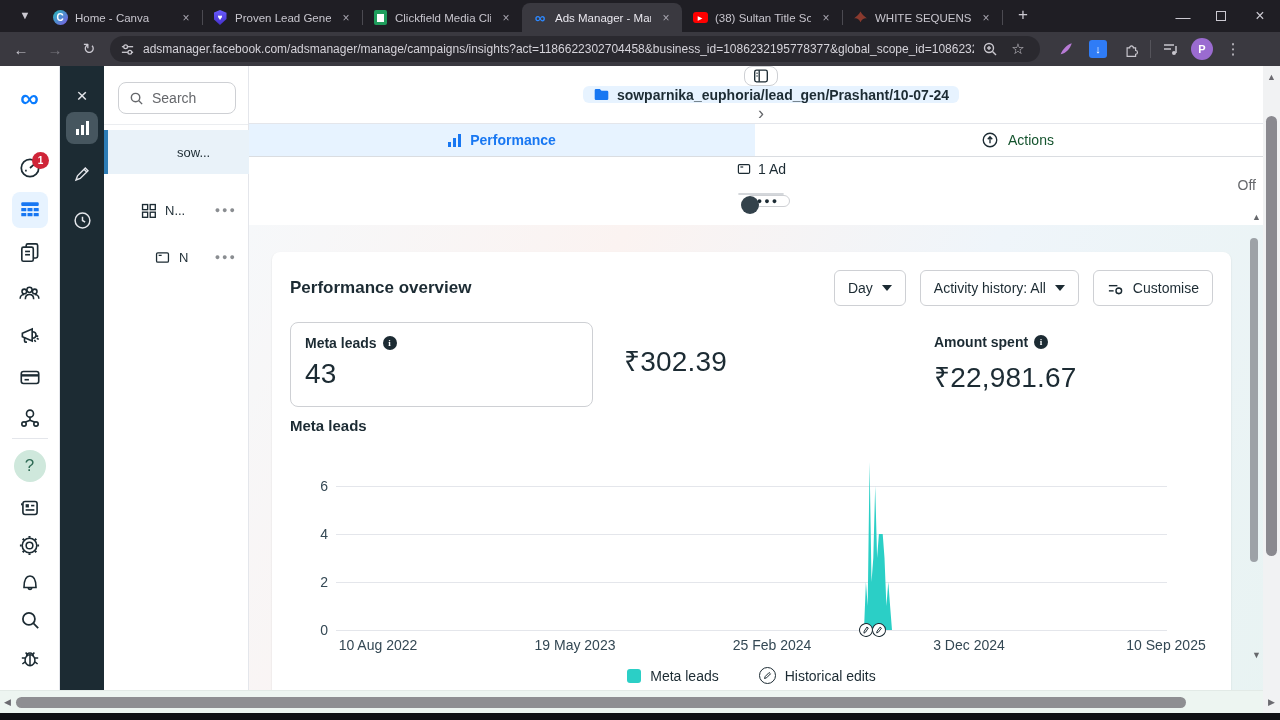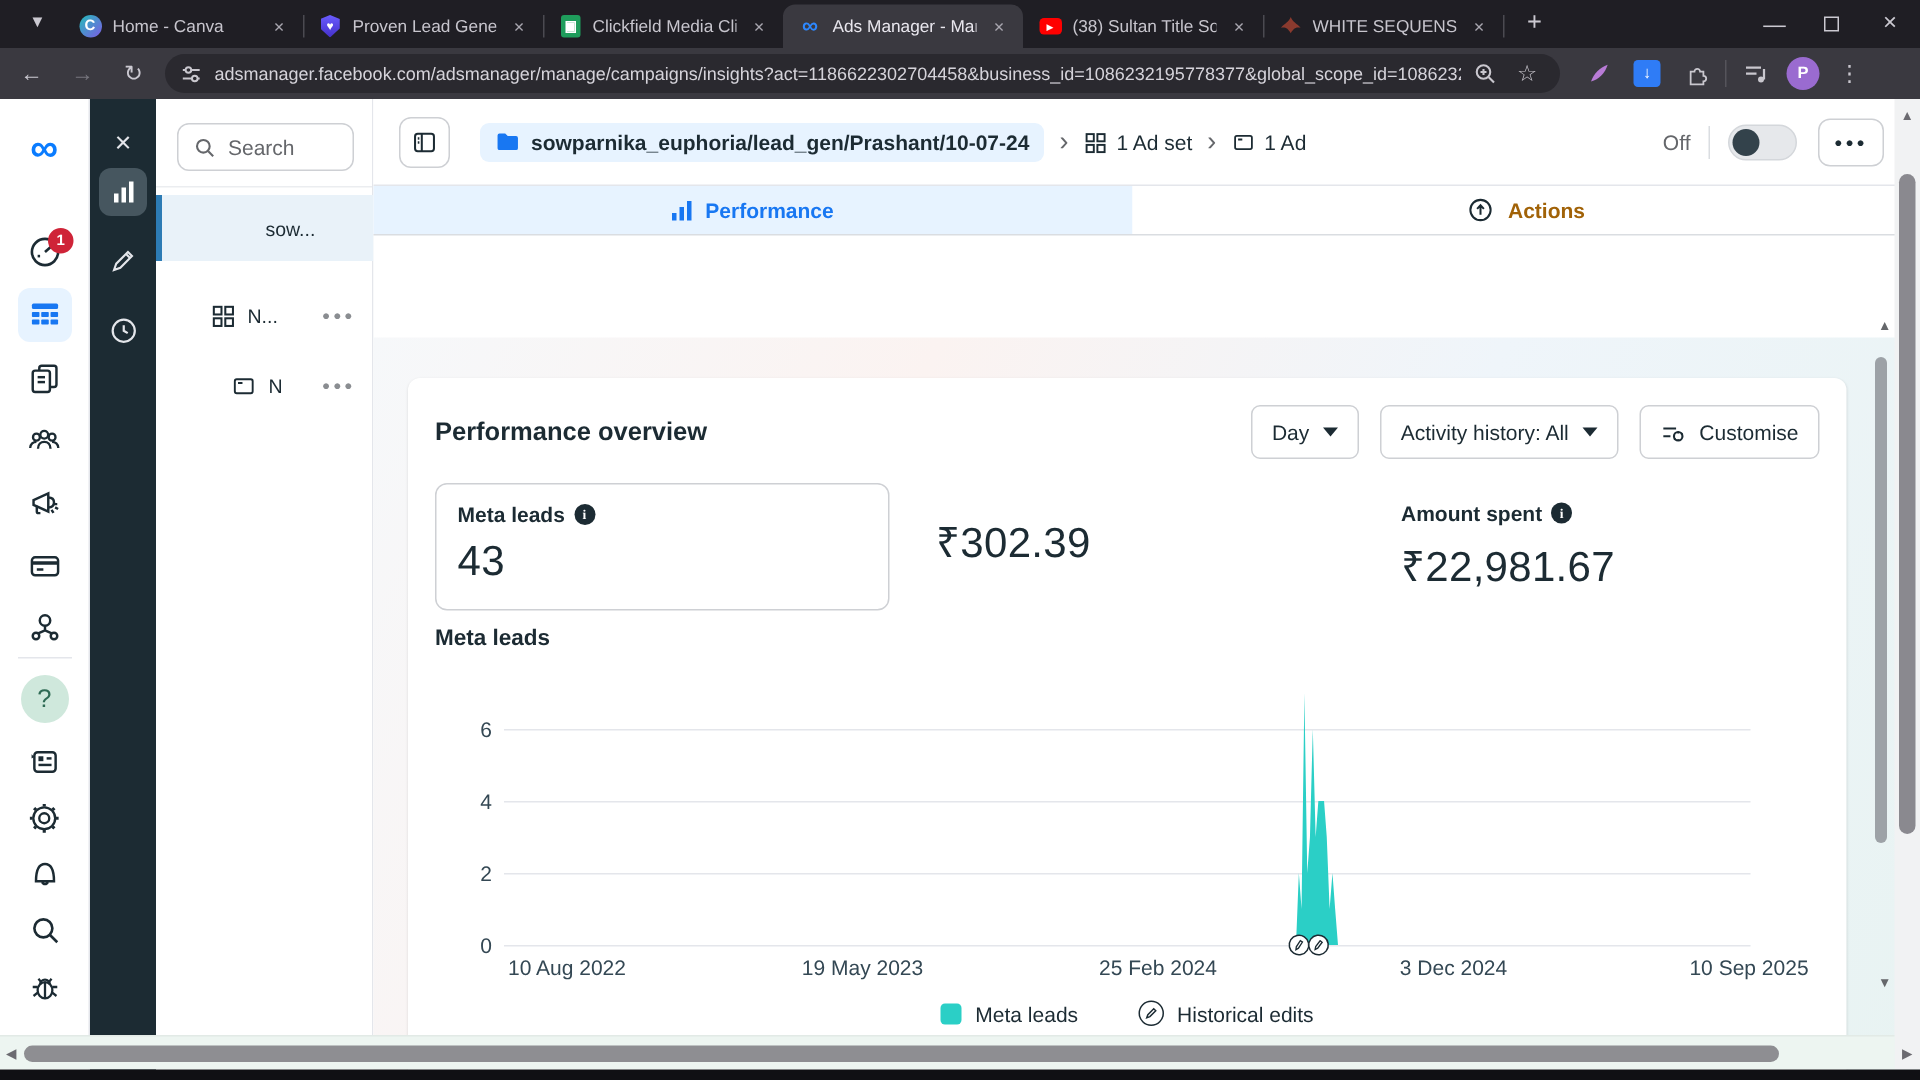--- a/index.html
+++ b/index.html
@@ -42,36 +42,36 @@
   #searchbox input { border:none; outline:none; width:70px; font-size:14px; color:#1C2B33; font-family:inherit; background:transparent; }
   #searchbox input::placeholder { color:#65676B; }
   #tree-sep { position:absolute; top:58px; left:0; right:0; height:1px; background:#EBEDF0; }
   .trow { position:absolute; left:0; width:145px; height:44px; display:flex; align-items:center; }
   .trow .dots { margin-left:auto; margin-right:12px; color:#8A8D91; font-size:9px; letter-spacing:2px; }
   .trow.sel { background:#E9F2F9; border-left:4px solid #2D7CB5; }
   .tlabel { font-size:13px; color:#1C2B33; margin-left:8px; }
   
   #main { position:absolute; top:66px; left:249px; width:1031px; bottom:0; background:#fff; }
   #main-hd { position:absolute; top:0; left:0; right:0; height:58px; background:#fff; border-bottom:1px solid #E4E6EB;
-    display:flex; align-items:center; padding:0 24px 0 17px; }
+    display:flex; align-items:center; padding:0 24px 0 17px;flex-direction:column; }
   #panel-btn { width:34px; height:34px; border:1px solid #CED0D4; border-radius:8px; display:flex; align-items:center; justify-content:center; }
   #crumb-chip { margin-left:20px; height:26px; background:#E7F3FF; border-radius:6px; display:flex; align-items:center;
     gap:7px; padding:0 10px; font-size:14px; font-weight:600; color:#1C2B33; }
   .crumb-sep { color:#65676B; font-size:18px; margin:0 10px; }
   .crumb-item { display:flex; align-items:center; gap:6px; font-size:14px; color:#1C2B33; }
   #off-lbl { margin-left:auto; color:#65676B; font-size:14px; }
   #hd-div { width:1px; height:22px; background:#DADDE1; margin:0 12px; }
   #toggle { width:46px; height:24px; background:#E6E8EB; border:1px solid #D4D7DB; border-radius:12px; position:relative; }
   #toggle .knob { position:absolute; left:2px; top:2px; width:18px; height:18px; border-radius:50%; background:#33424B; }
   #more-btn { margin-left:14px; width:44px; height:32px; border:1px solid #CED0D4; border-radius:8px;
     display:flex; align-items:center; justify-content:center; color:#1C2B33; font-size:9px; letter-spacing:2px; }
   #view-tabs { position:absolute; top:58px; left:0; right:0; height:33px; display:flex; border-bottom:1px solid #DADDE1; }
   .vtab { display:flex; align-items:center; justify-content:center; gap:9px; font-size:14px; font-weight:600; }
   #tab-perf { width:506px; background:#E7F3FF; color:#1877F2; }
-  #tab-act { flex:1; background:#fff; color:#a16207; font-weight:700; }
+  #tab-act { flex:1; background:#fff; color:#14532d; font-weight:400; }
   #subbar { position:absolute; top:91px; left:0; right:0; height:68px; background:#fff; }
   #max-btn { position:absolute; right:20px; top:18px; height:34px; background:#F0F2F5; border-radius:8px;
     display:flex; align-items:center; gap:10px; padding:0 16px; font-size:14px; color:#1C2B33; }
   #content { position:absolute; top:159px; left:0; right:0; bottom:0;
     background:linear-gradient(115deg,#F6F8FA 0%,#FBF3F1 30%,#EFF5FA 60%,#E8F3F2 100%); }
   
   #card { position:absolute; left:23px; top:27px; width:959px; height:470px; background:#fff; border-radius:8px;
     box-shadow:0 1px 2px rgba(0,0,0,.12); padding:18px; }
   #card-hd { position:relative; height:36px; }
   #ov-title { font-size:17px; font-weight:bold; color:#1C2B33; line-height:36px; }

